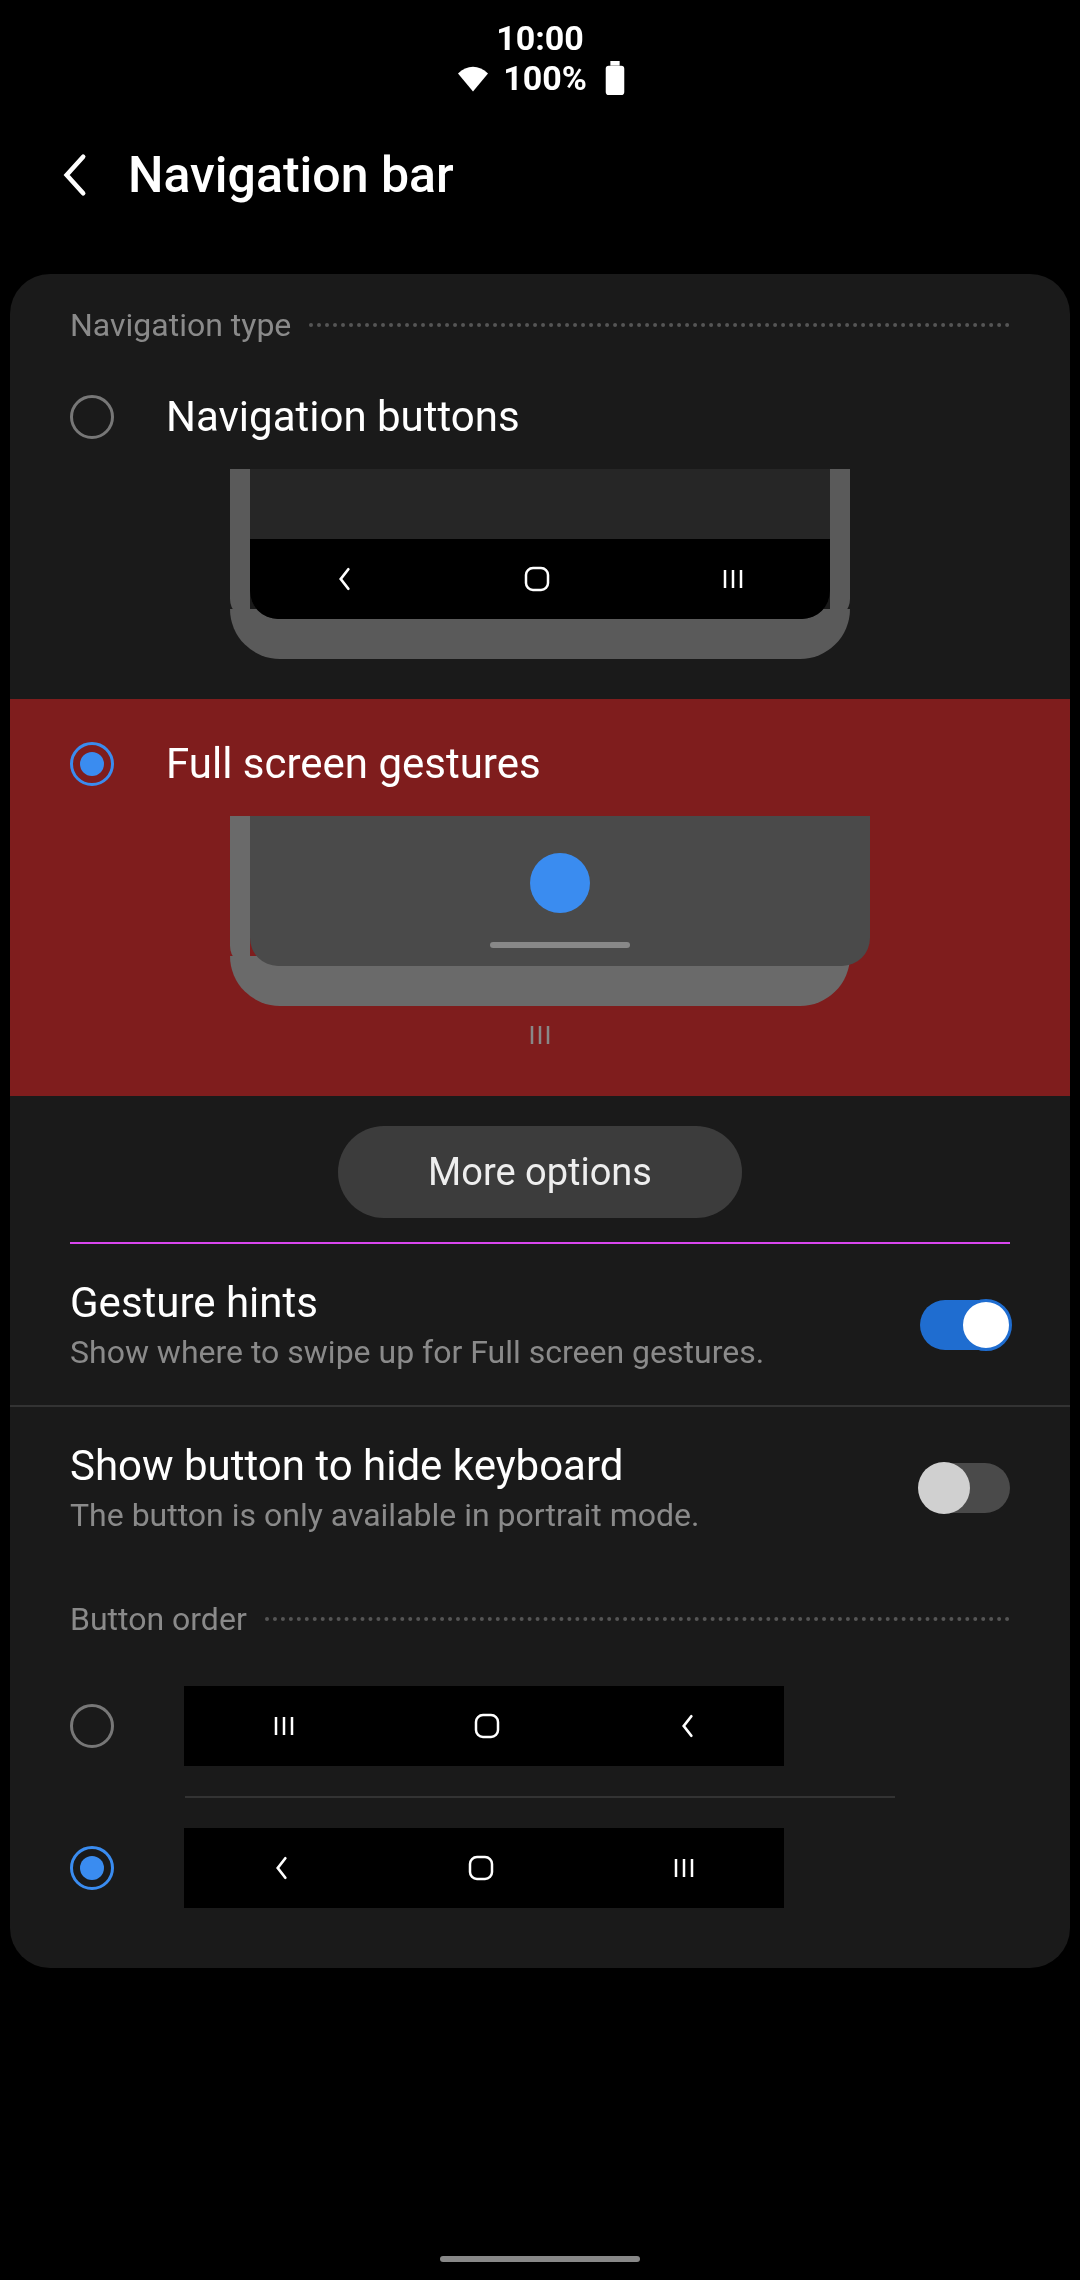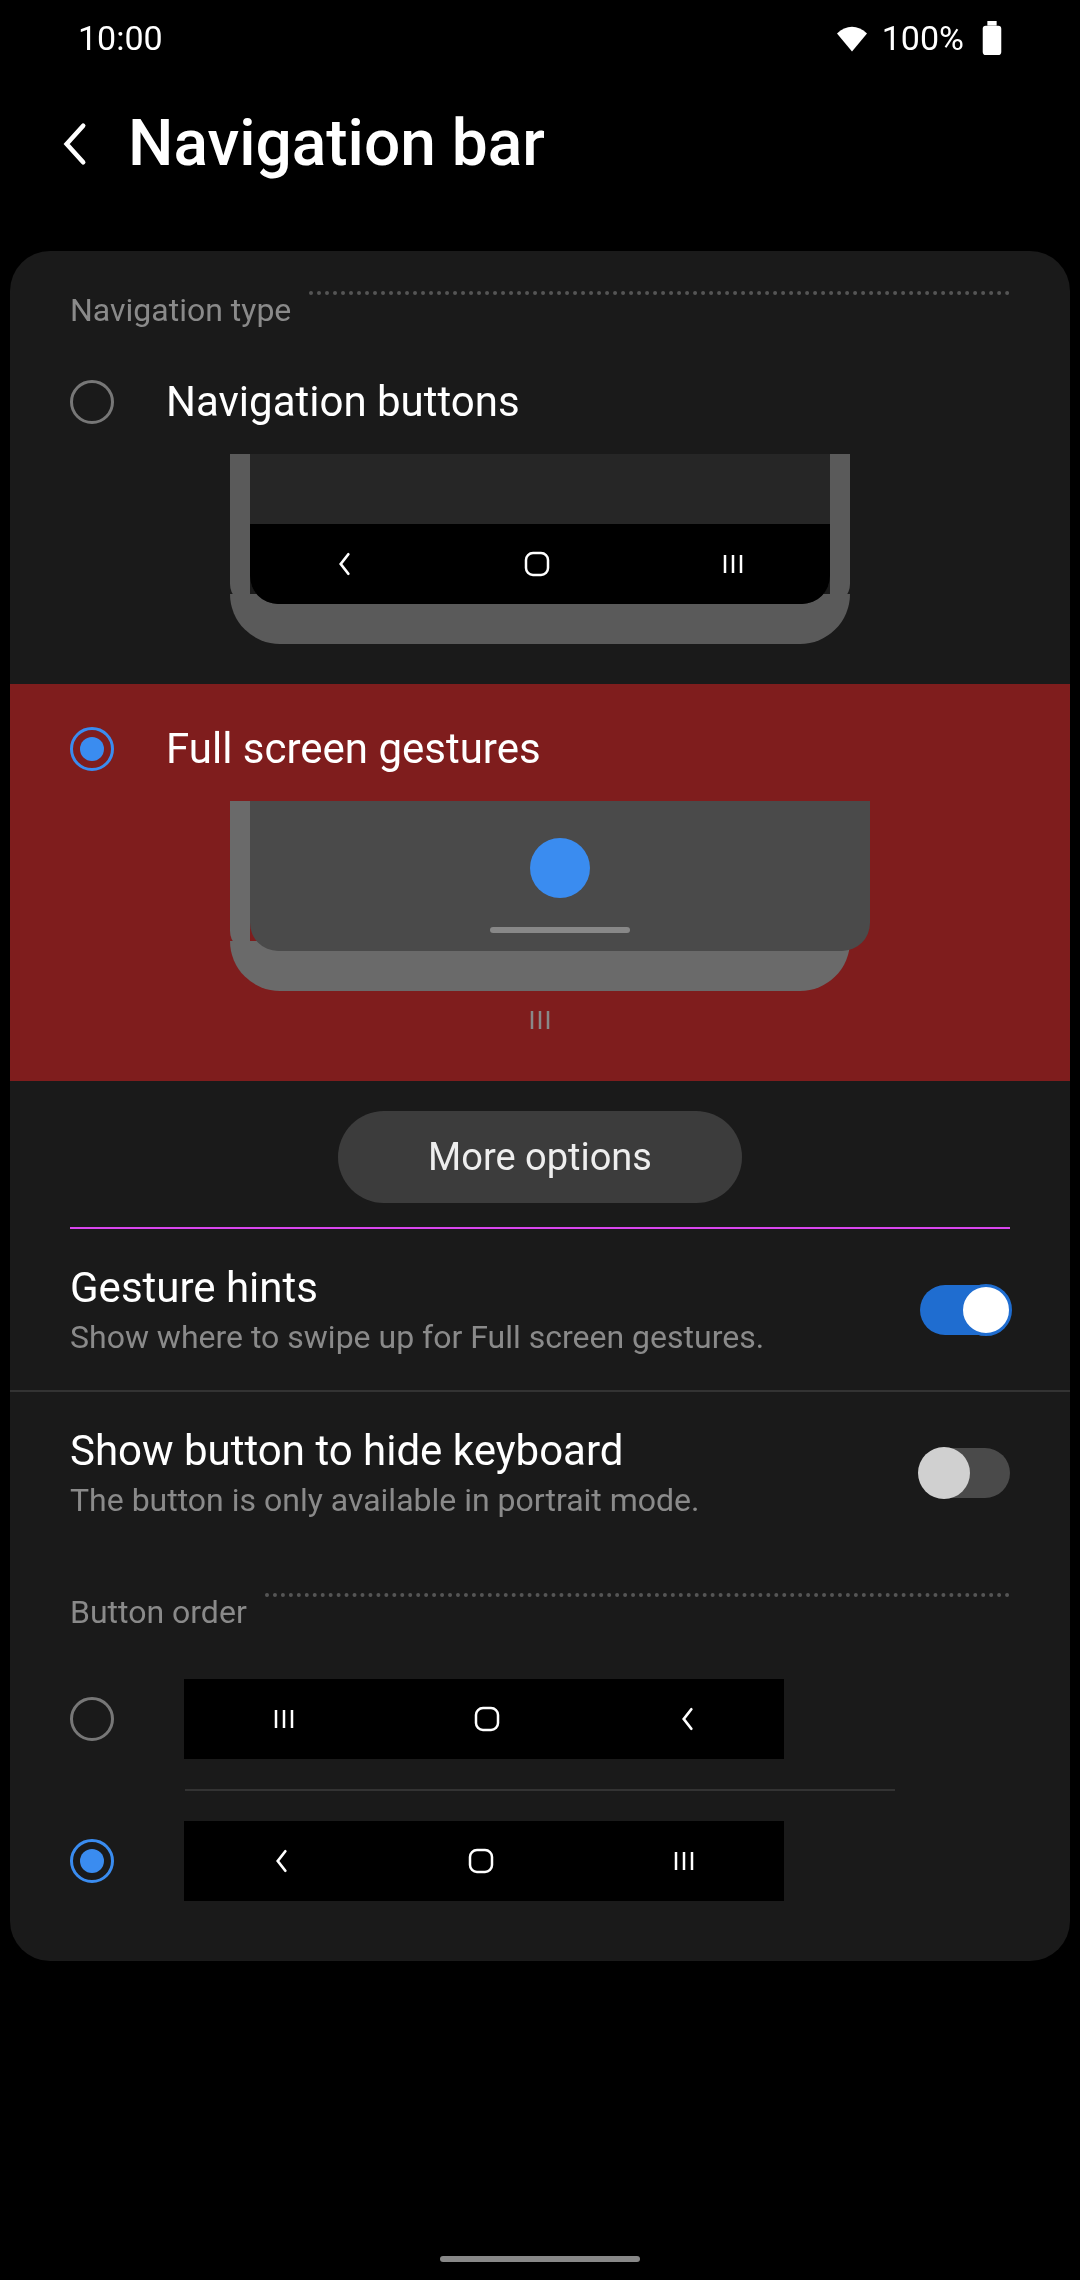--- a/index.html
+++ b/index.html
@@ -12,21 +12,22 @@
   overflow: hidden;
 }
 
 
 .status-bar {
   display: flex;
   justify-content: space-between;
   align-items: center;
   padding: 18px 78px 18px 78px;
   font-size: 34px;
-  font-weight: 400;
+  font-weight: 700;
+  flex-direction: column;
 }
 .status-right {
   display: flex;
   align-items: center;
   gap: 12px;
 }
 .wifi-icon { display:inline-block; }
 .battery-icon { display:inline-block; margin-left: 6px; }
 
 
@@ -34,37 +35,37 @@
   display: flex;
   align-items: center;
   padding: 30px 60px 40px 60px;
   gap: 40px;
 }
 .back-chevron {
   font-size: 42px;
   color: #fff;
 }
 .header-title {
-  font-size: 64px;
+  font-size: 50px;
   font-weight: 500;
 }
 
 
 .card {
   background: #1a1a1a;
   border-radius: 40px 40px 40px 40px;
   margin: 30px 10px 0 10px;
   padding-bottom: 30px;
 }
 
 
 .section-header {
   display: flex;
-  align-items: flex-start;
-  padding: 40px 60px 18px 60px;
+  align-items: center;
+  padding: 32px 60px 18px 60px;
   gap: 18px;
 }
 .section-label {
   font-size: 32px;
   color: #8a8a8a;
   white-space: nowrap;
 }
 .dotted-line {
   flex: 1;
   border-bottom: 4px dotted #555;

